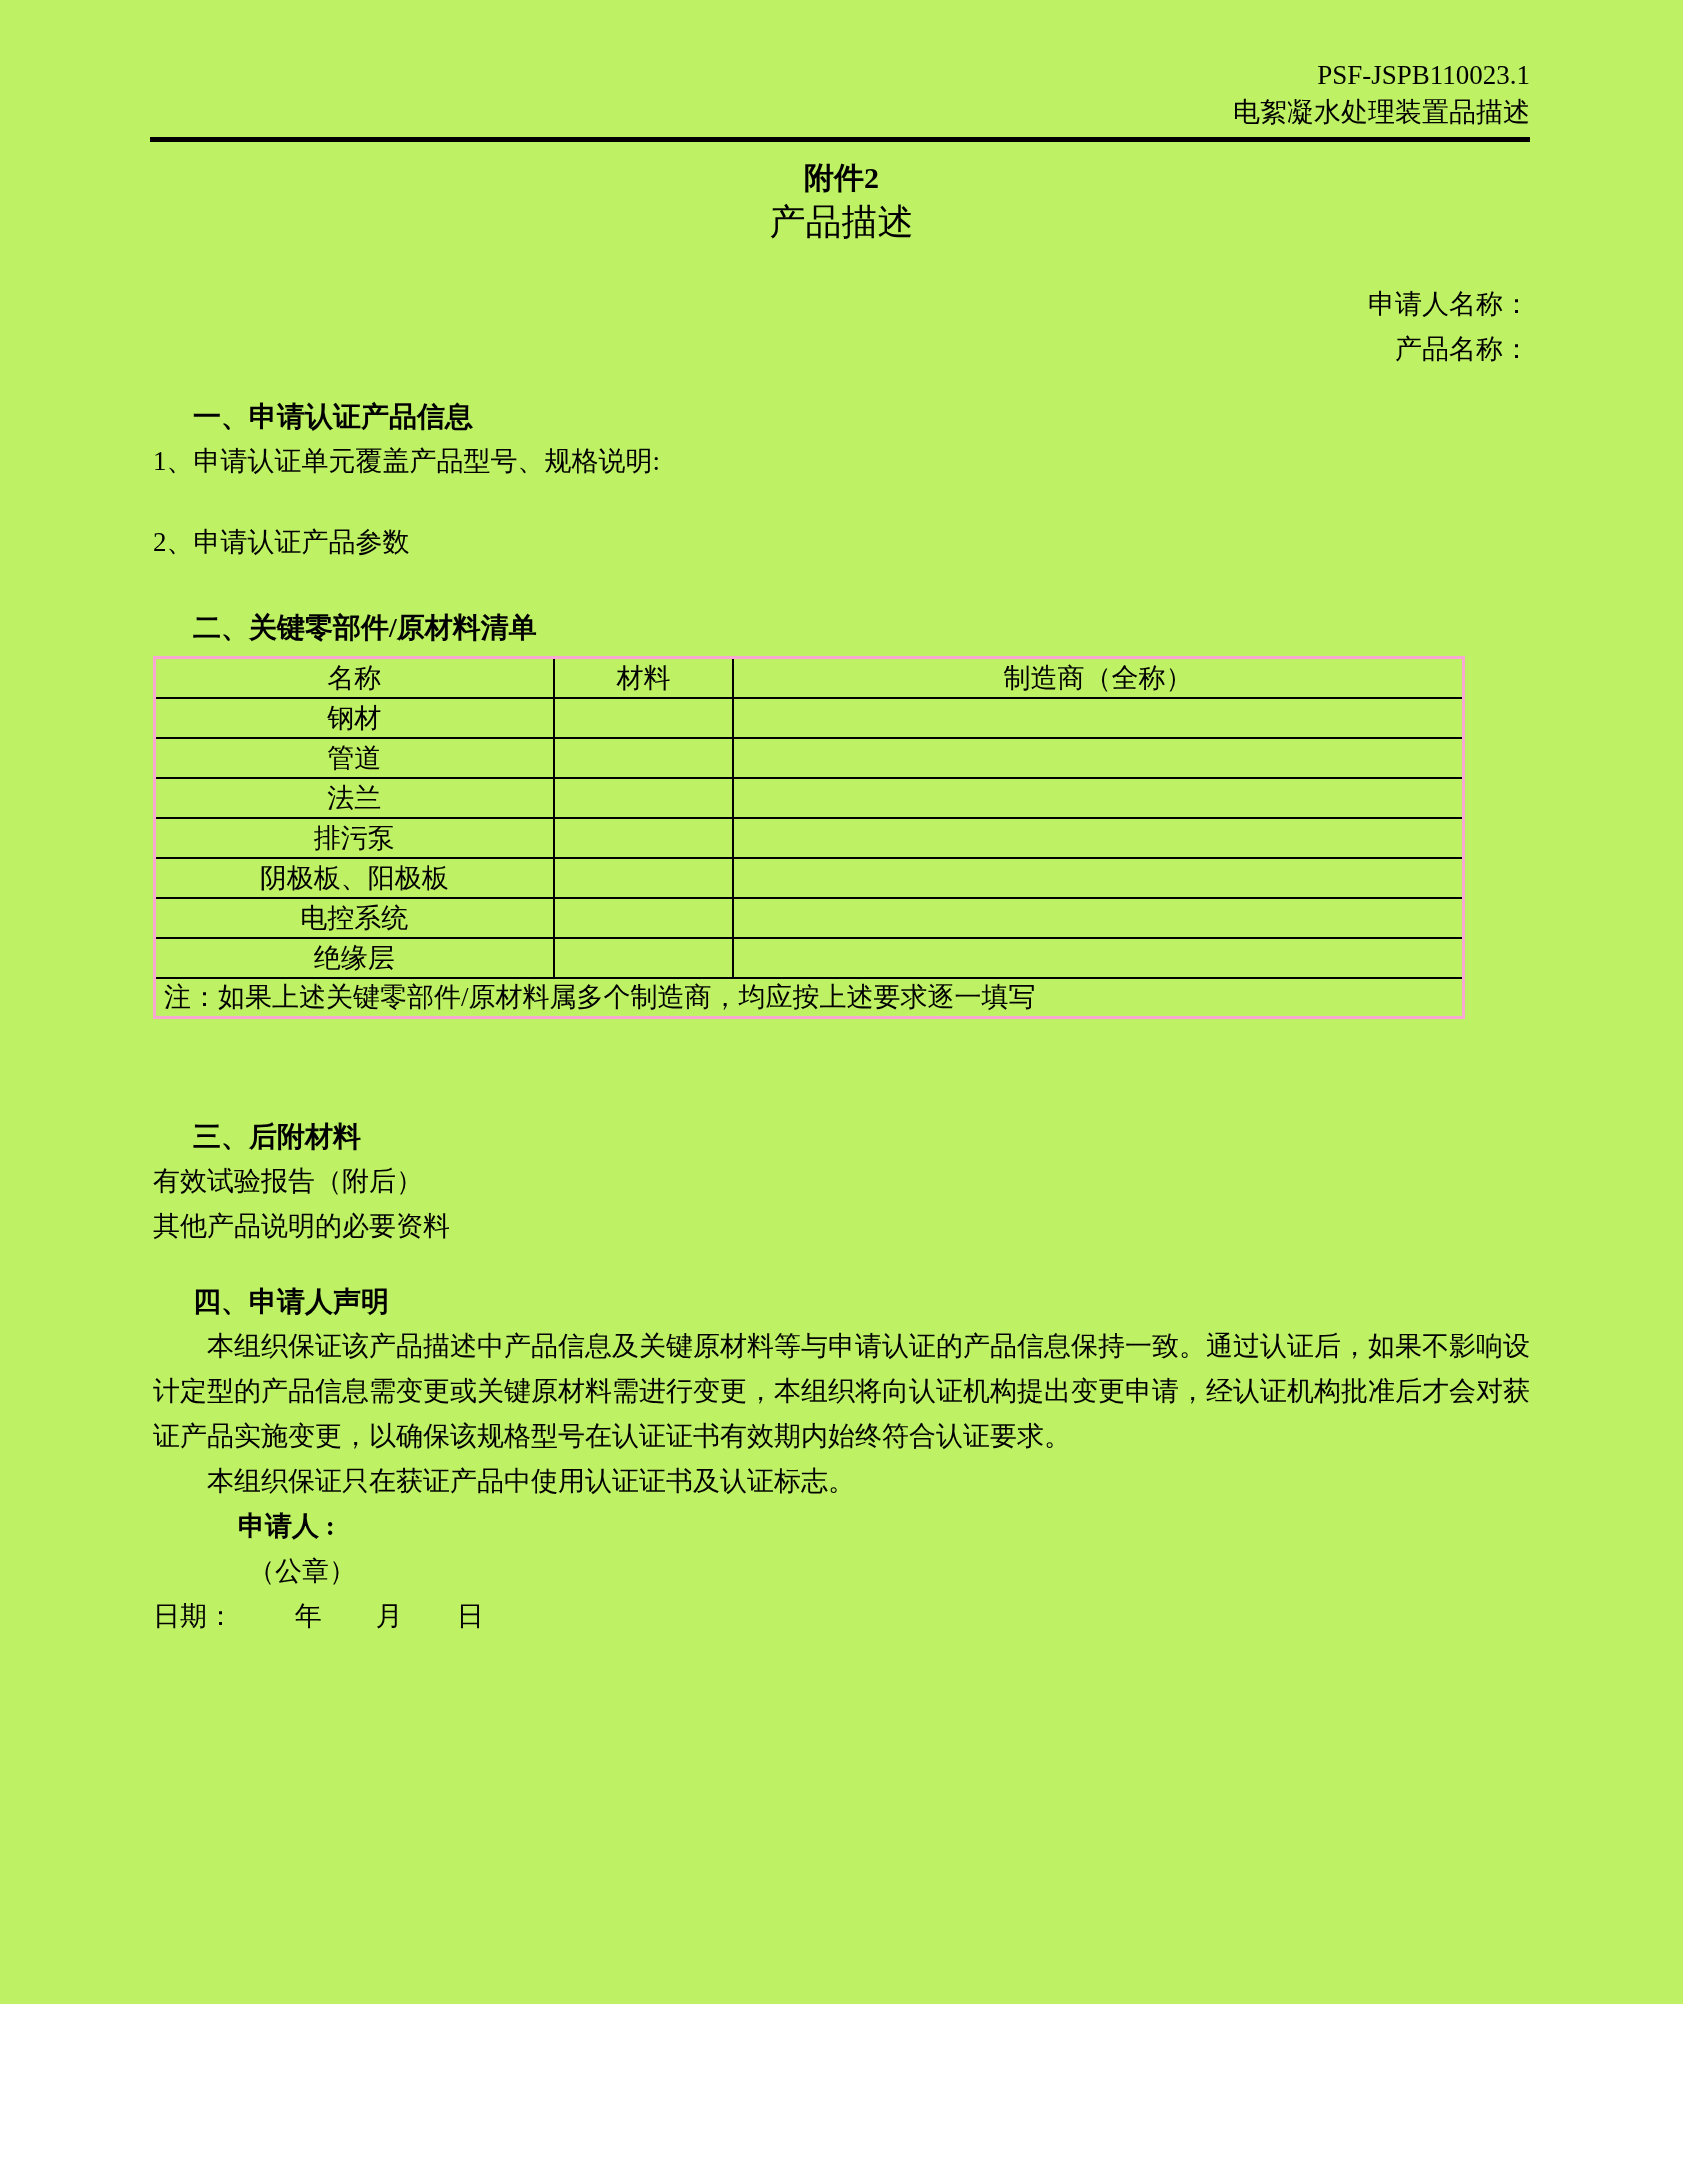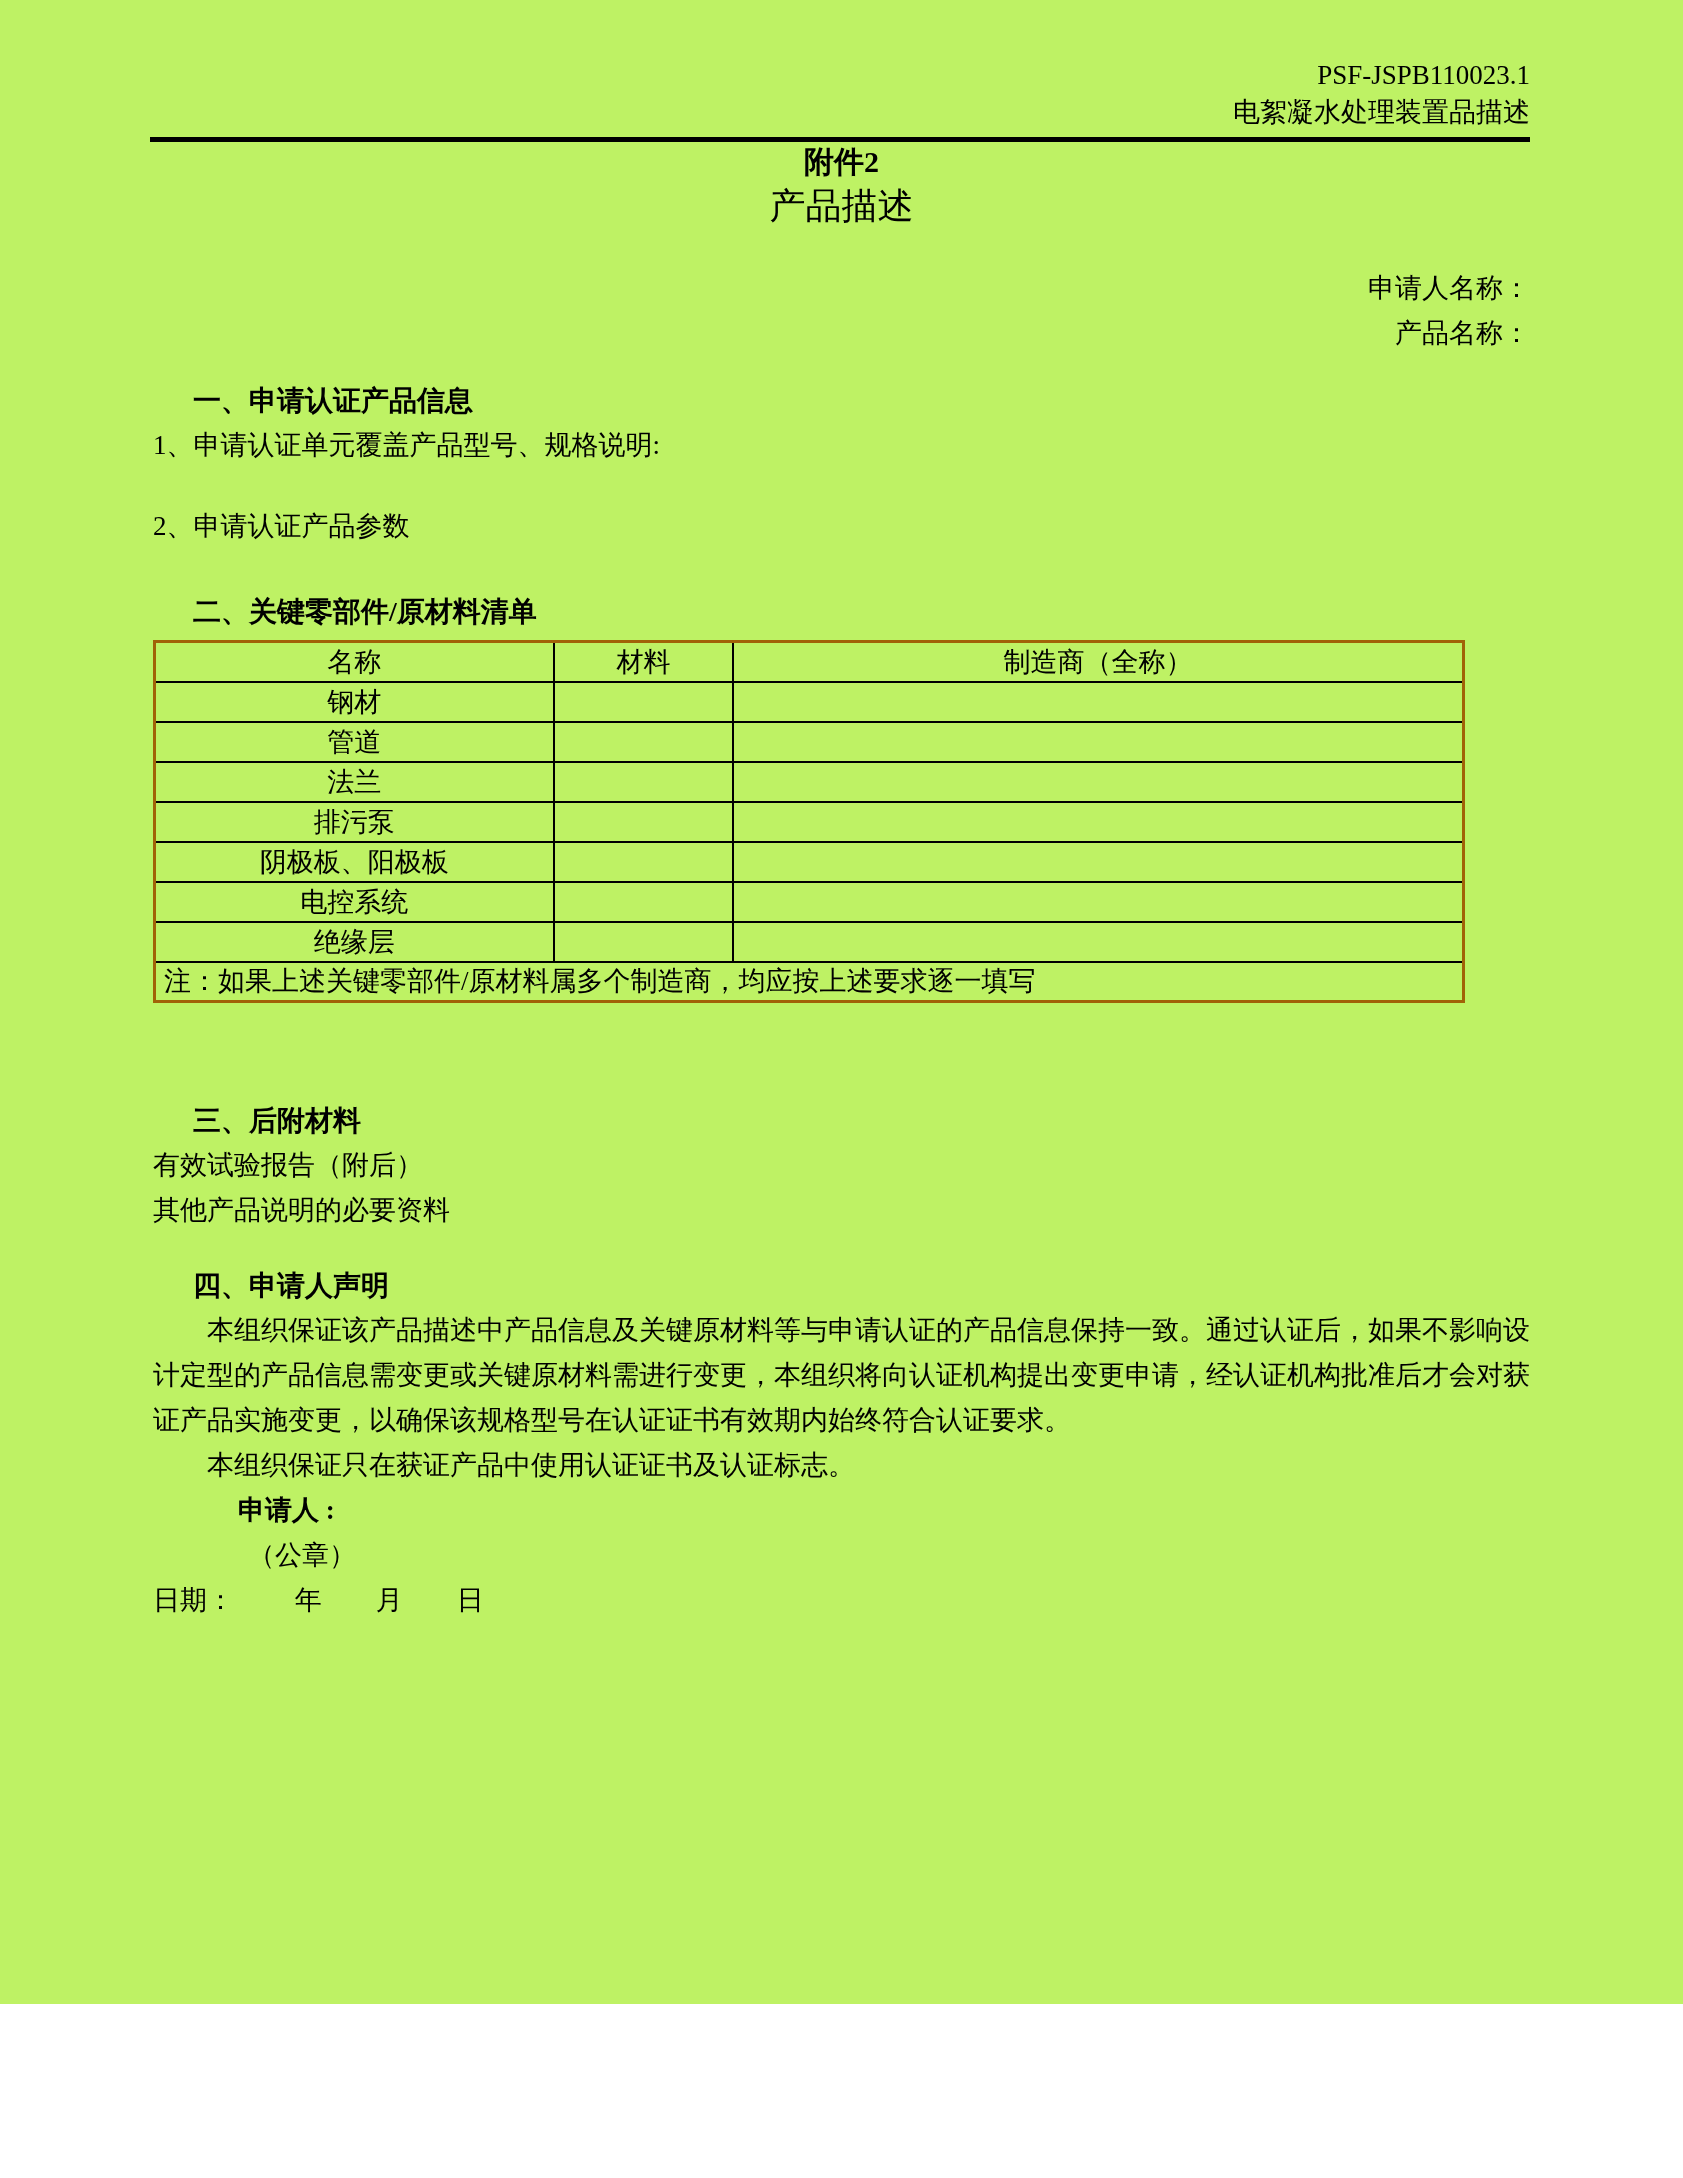--- a/index.html
+++ b/index.html
@@ -21,21 +21,21 @@
   }
   .header-rule {
     margin: 6px 153px 0 150px;
     height: 5px;
     background: #000000;
   }
   .doc-title {
     text-align: center;
     font-size: 30px;
     font-weight: bold;
-    margin-top: 0;
+    margin-top: 16px;
     line-height: 40px;
   }
   .doc-subtitle {
     text-align: center;
     font-size: 36px;
     margin-top: 4px;
     line-height: 40px;
   }
   .content {
     margin: 0 153px 0 153px;
@@ -61,21 +61,21 @@
   }
   .components-table th, .components-table td {
     border: 2px solid #000000;
     height: 40px;
     font-weight: normal;
     text-align: center;
     vertical-align: middle;
     line-height: 36px;
     padding: 0;
   }
-  .components-table { border: 3px solid #a16207; }
+  .components-table { border: 3px solid #f9a8d4; }
   .col-name { width: 30.5%; }
   .col-material { width: 13.7%; }
   .col-manufacturer { width: 55.8%; }
   .note-cell {
     text-align: left !important;
     padding-left: 8px !important;
   }
   .s3-heading { margin-top: 95px; }
   .s4-heading { margin-top: 30px; }
   .declaration-paragraph {

